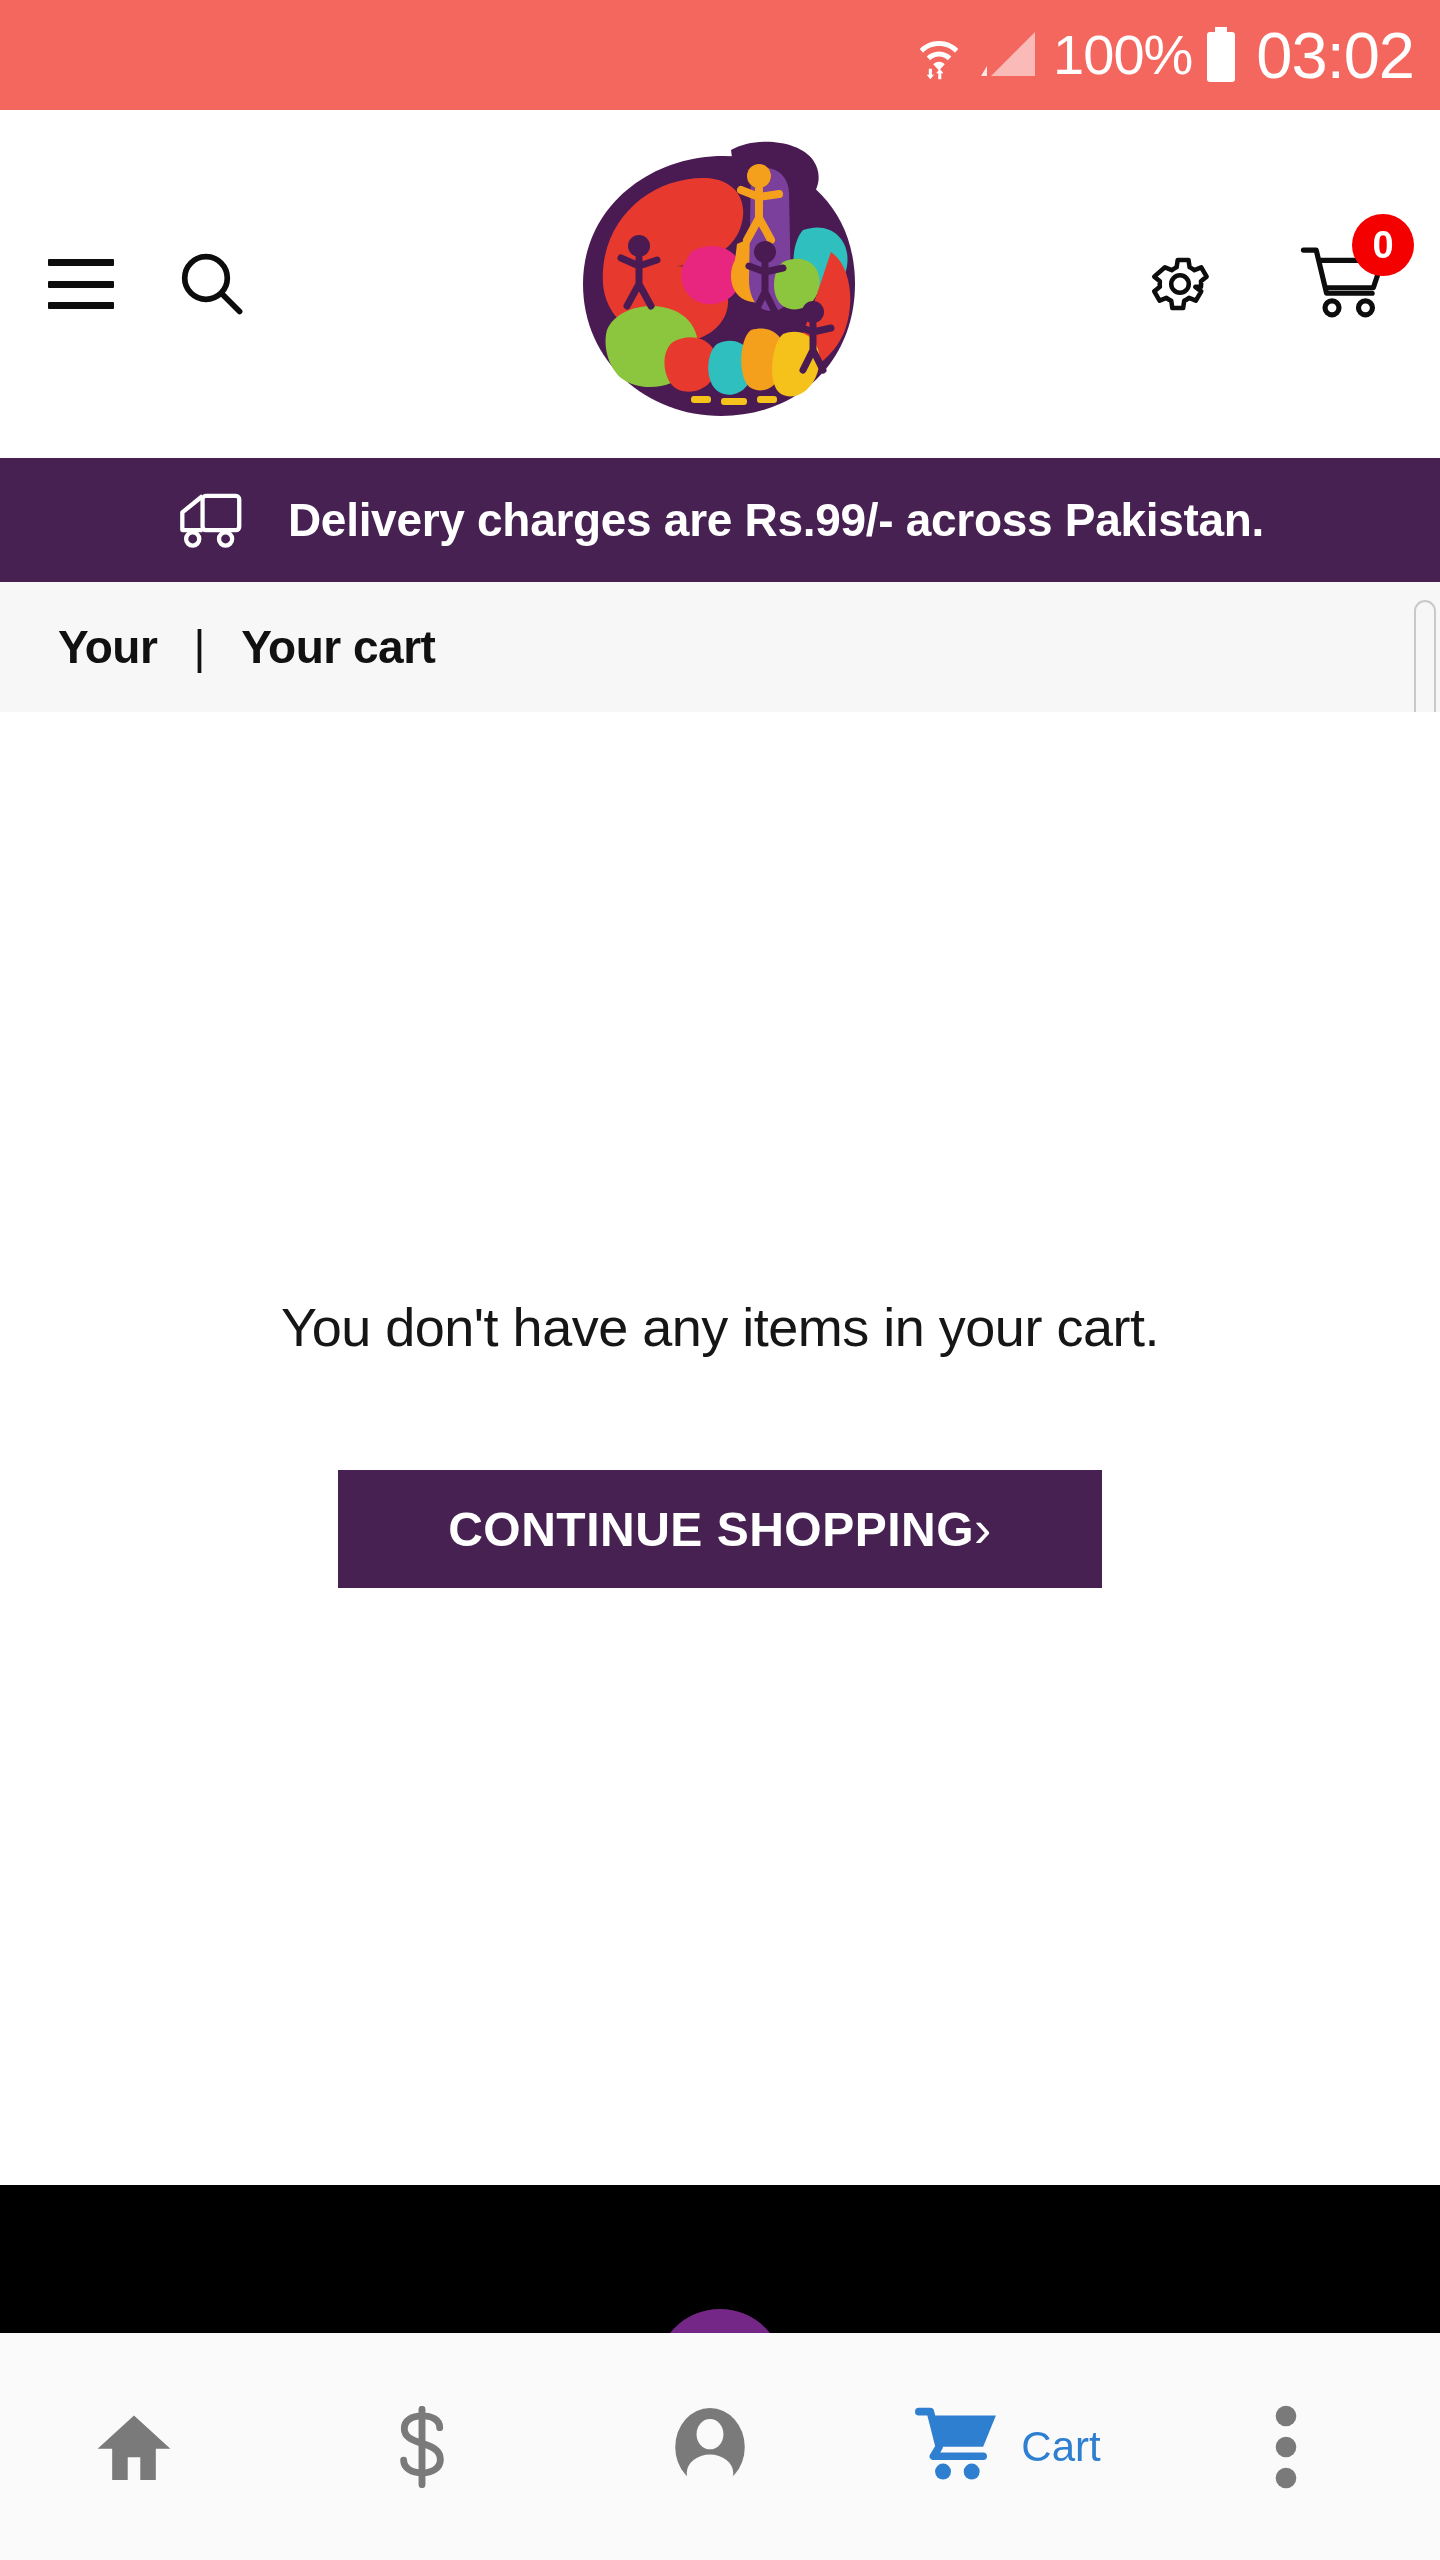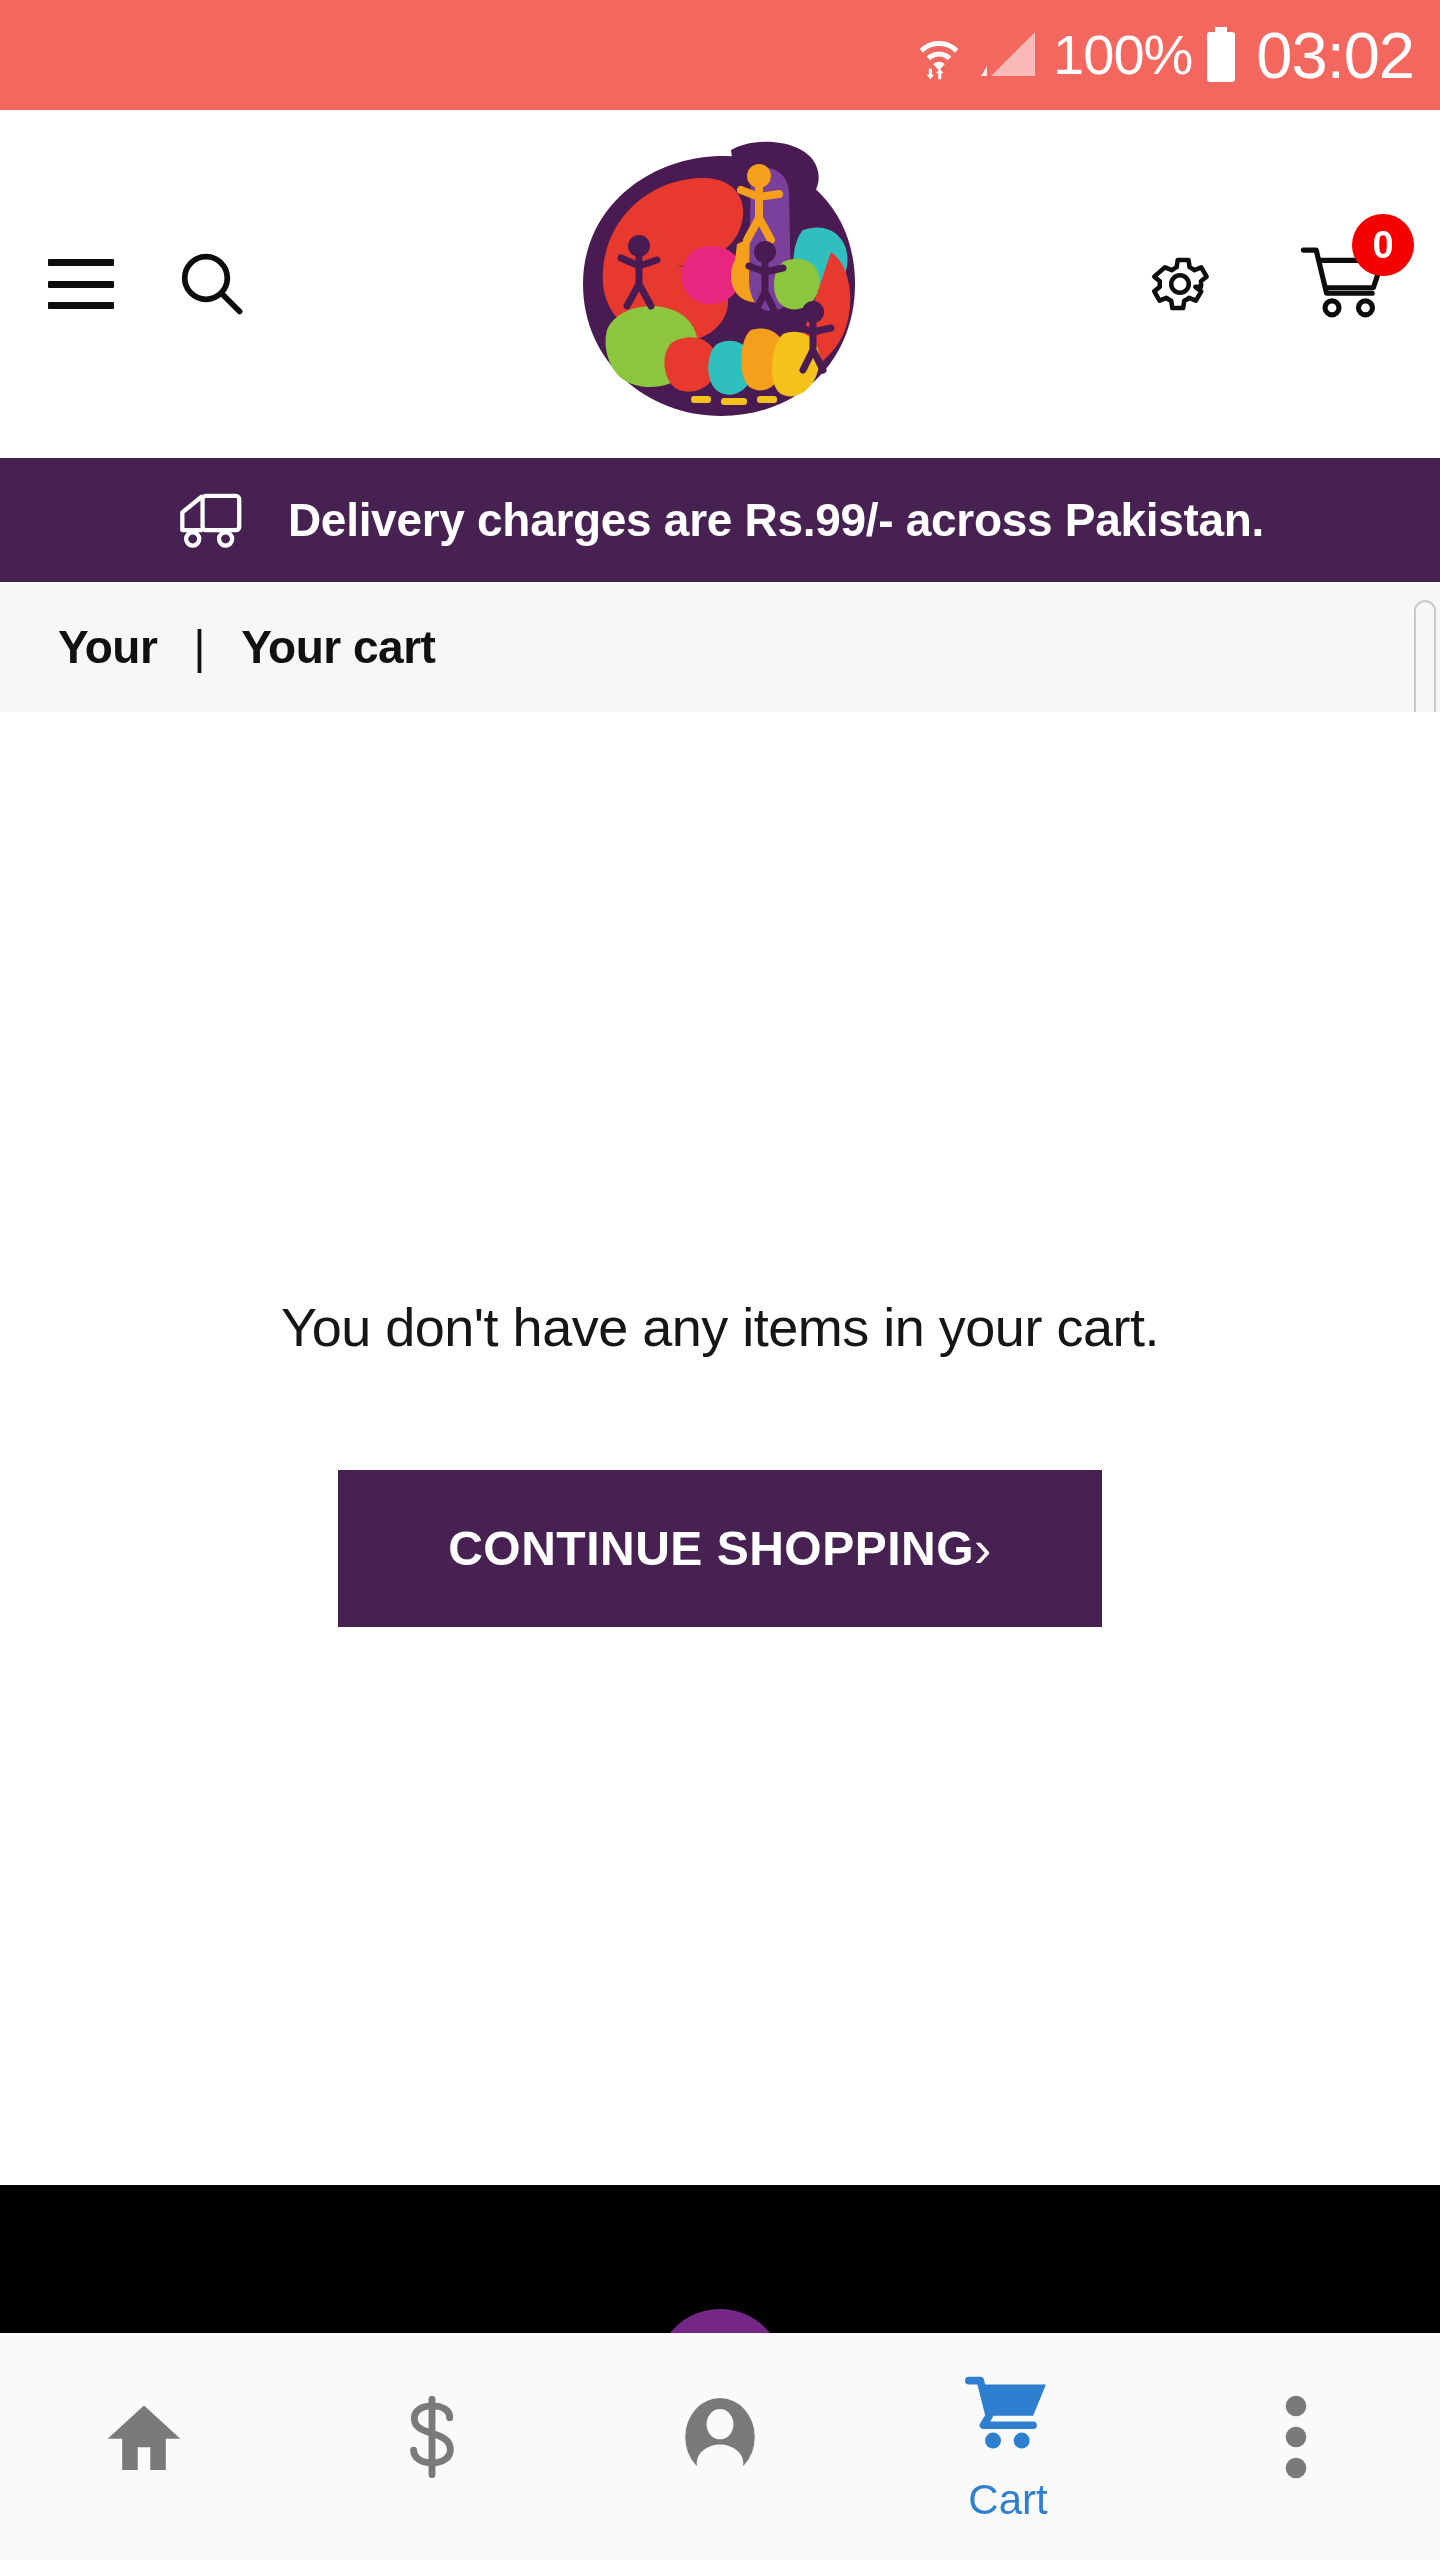--- a/index.html
+++ b/index.html
@@ -194,21 +194,21 @@
     font-size: 54px;
     font-weight: 400;
     color: #161616;
     letter-spacing: -0.5px;
   }
   .continue-btn {
     position: absolute;
     top: 758px;
     left: 338px;
     width: 764px;
-    height: 157px;
+    height: 118px;
     background: #472152;
     border: none;
     color: #ffffff;
     font-family: "Liberation Sans", sans-serif;
     font-size: 48px;
     font-weight: 700;
     letter-spacing: 0.5px;
     display: flex;
     align-items: center;
     justify-content: center;
@@ -242,21 +242,21 @@
     width: 1440px;
     height: 227px;
     background: #fafafa;
     display: flex;
     align-items: center;
   }
   .nav-item {
     flex: 1;
     height: 100%;
     display: flex;
-    flex-direction: column;
+    flex-direction: row;
     align-items: center;
     justify-content: center;
     gap: 20px;
     cursor: pointer;
   }
   .nav-item.active .nav-label { color: #2f7fd1; }
   .nav-label {
     font-size: 42px;
     font-weight: 400;
     color: #7a7a7a;

